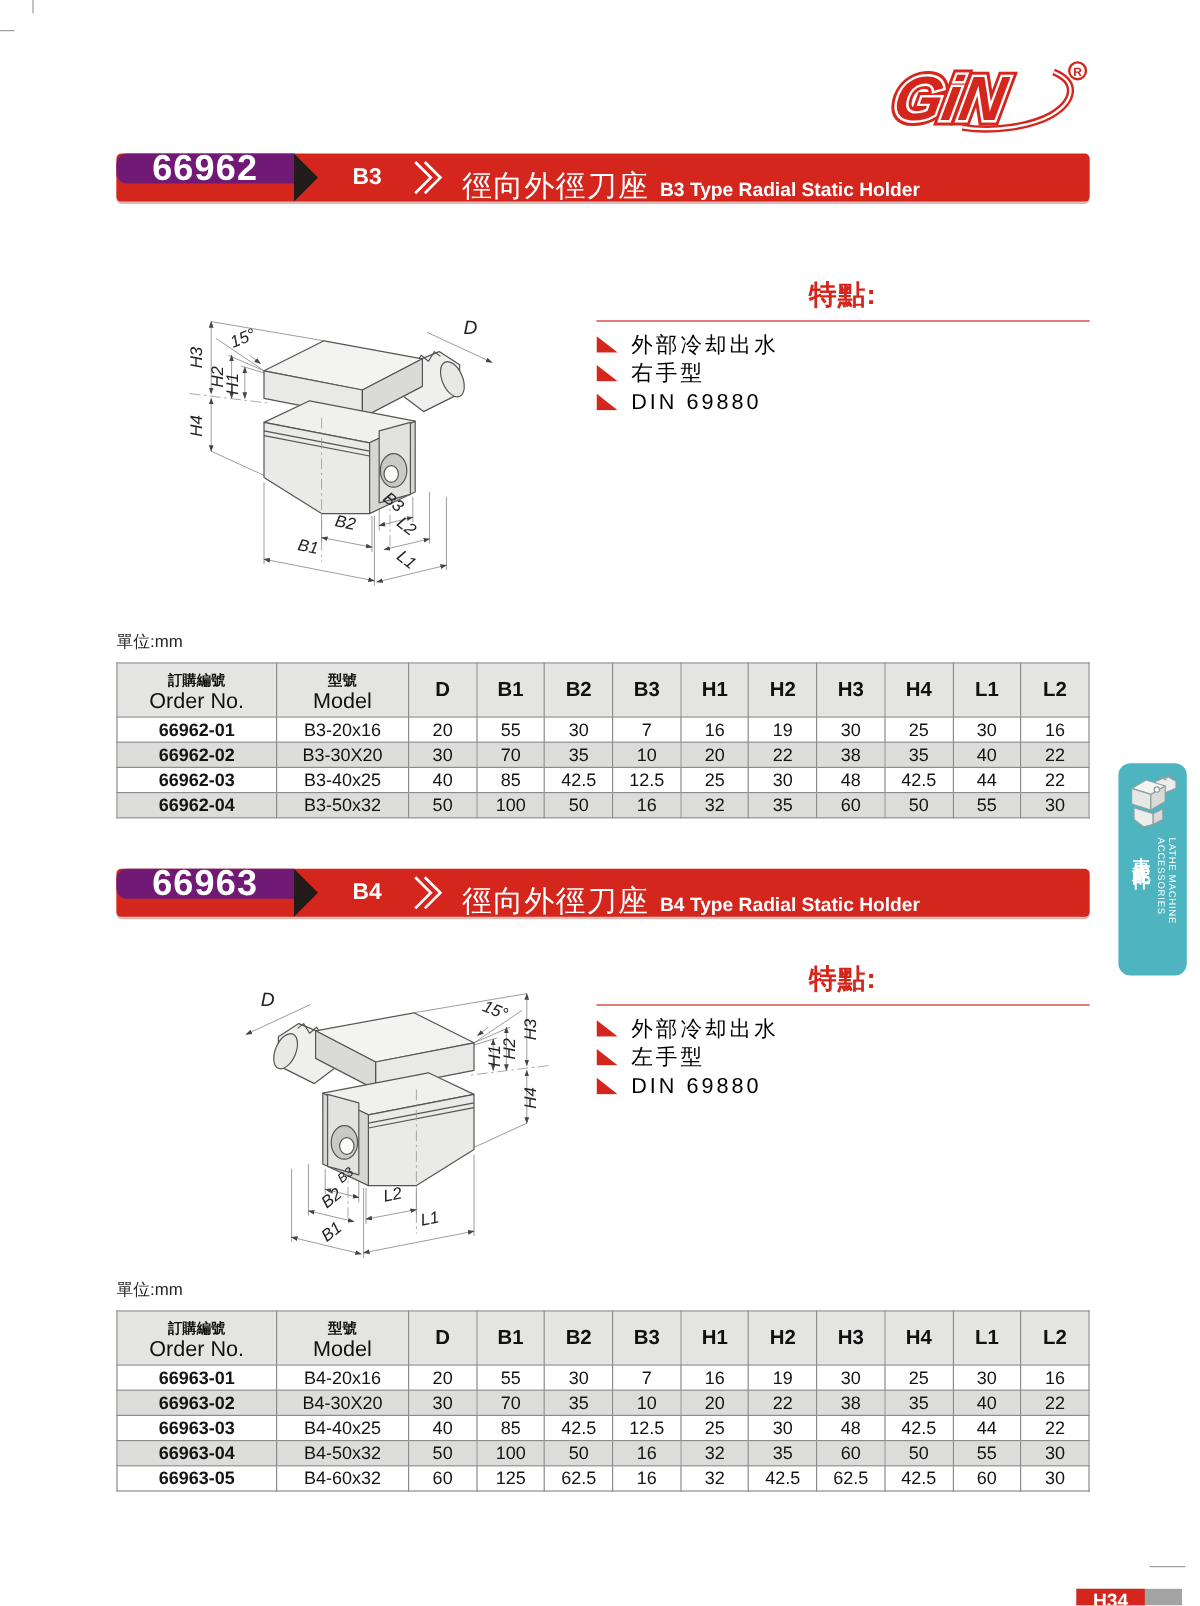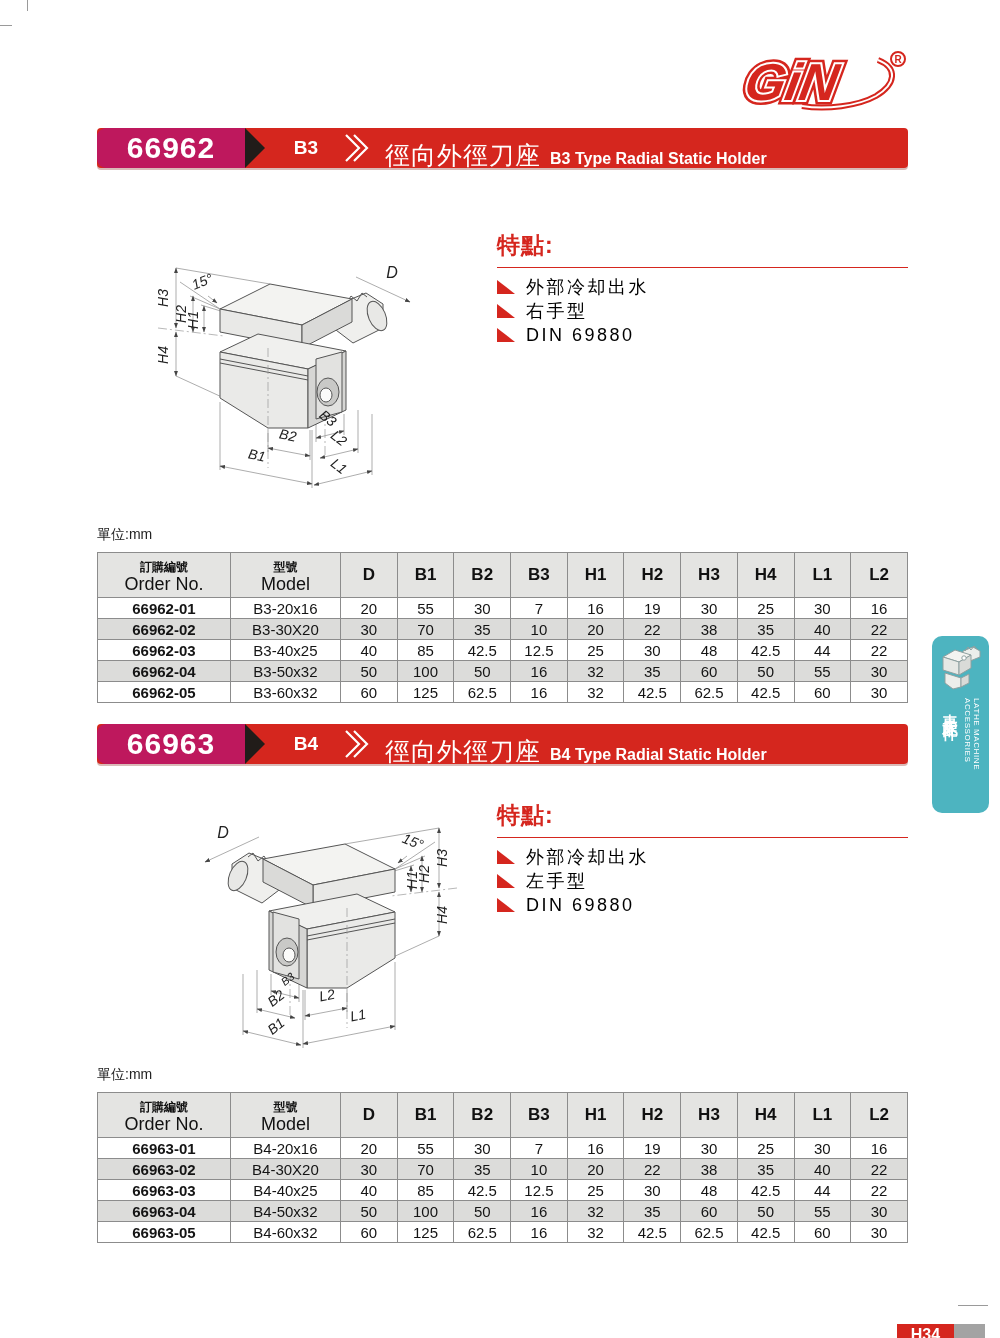--- a/index.html
+++ b/index.html
@@ -5,36 +5,36 @@
   html,body{margin:0;padding:0;background:#fff;}
   .page{position:relative;width:1000px;height:1338px;background:#fff;overflow:hidden;
         font-family:"Liberation Sans",sans-serif;color:#111;}
   
   .crop{position:absolute;background:#9a9a9a;}
   
   .logo{position:absolute;left:730px;top:46px;width:195px;height:74px;}
   
   .bar{position:absolute;left:97px;width:811px;height:40px;background:#d5261e;
        border-radius:4px;box-shadow:0 2px 0 rgba(130,25,15,.30);}
-  .badge{position:absolute;left:0;top:0;width:148px;height:40px;background:#be185d;
+  .badge{position:absolute;left:0;top:0;width:148px;height:25px;background:#701a75;
          border-radius:9px 0 0 9px;display:flex;align-items:center;justify-content:center;}
   .badge-code{color:#fff;font-size:30px;font-weight:bold;letter-spacing:1px;}
   .badge-tip{position:absolute;left:148px;top:0;width:0;height:0;
              border-top:20px solid transparent;border-bottom:20px solid transparent;
              border-left:20px solid #211c19;}
   .bar-type{position:absolute;left:178px;top:0;width:62px;text-align:center;line-height:40px;
             color:#fff;font-size:19px;font-weight:bold;}
   .bar-chev{position:absolute;left:246px;top:4px;}
   .bar-title{position:absolute;left:288px;top:0;height:40px;display:flex;align-items:baseline;
              gap:9px;color:#fff;padding-top:11px;white-space:nowrap;}
   .bar-title .zh{font-size:25px;letter-spacing:1px;line-height:32px;}
   .bar-title .en{font-size:16px;font-weight:bold;}
   
   .features{position:absolute;left:497px;width:411px;}
-  .feat-head{margin:0;color:#d5261e;font-size:23px;font-weight:bold;letter-spacing:1px;}
+  .feat-head{margin:0;color:#d5261e;font-size:23px;font-weight:bold;letter-spacing:1px;text-align:center;}
   .feat-rule{height:0;border:none;border-top:1px solid #d5261e;margin:6px 0 7px 0;}
   .features ul{list-style:none;margin:0;padding:0;}
   .features li{display:flex;align-items:center;gap:11px;height:24px;font-size:18px;
                letter-spacing:2.5px;color:#000000;}
   .tri{width:18px;height:14px;background:#d5261e;flex:none;
        clip-path:polygon(0 0,100% 100%,0 100%);}
   
   .unit{position:absolute;left:97px;width:811px;text-align:left;font-size:14px;color:#222;}
   
   table.spec{position:absolute;left:97px;width:811px;border-collapse:collapse;
@@ -275,34 +275,20 @@
           <td>B3-50x32</td>
           <td>50</td>
           <td>100</td>
           <td>50</td>
           <td>16</td>
           <td>32</td>
           <td>35</td>
           <td>60</td>
           <td>50</td>
           <td>55</td>
-          <td>30</td>
-        </tr>
-        <tr>
-          <td>66962-05</td>
-          <td>B3-60x32</td>
-          <td>60</td>
-          <td>125</td>
-          <td>62.5</td>
-          <td>16</td>
-          <td>32</td>
-          <td>42.5</td>
-          <td>62.5</td>
-          <td>42.5</td>
-          <td>60</td>
           <td>30</td>
         </tr>
       </tbody>
   </table>
 
   <div class="bar" style="top:724px;">
     <div class="badge">
       <span class="badge-code">66963</span>
     </div>
     <div class="badge-tip"></div>

